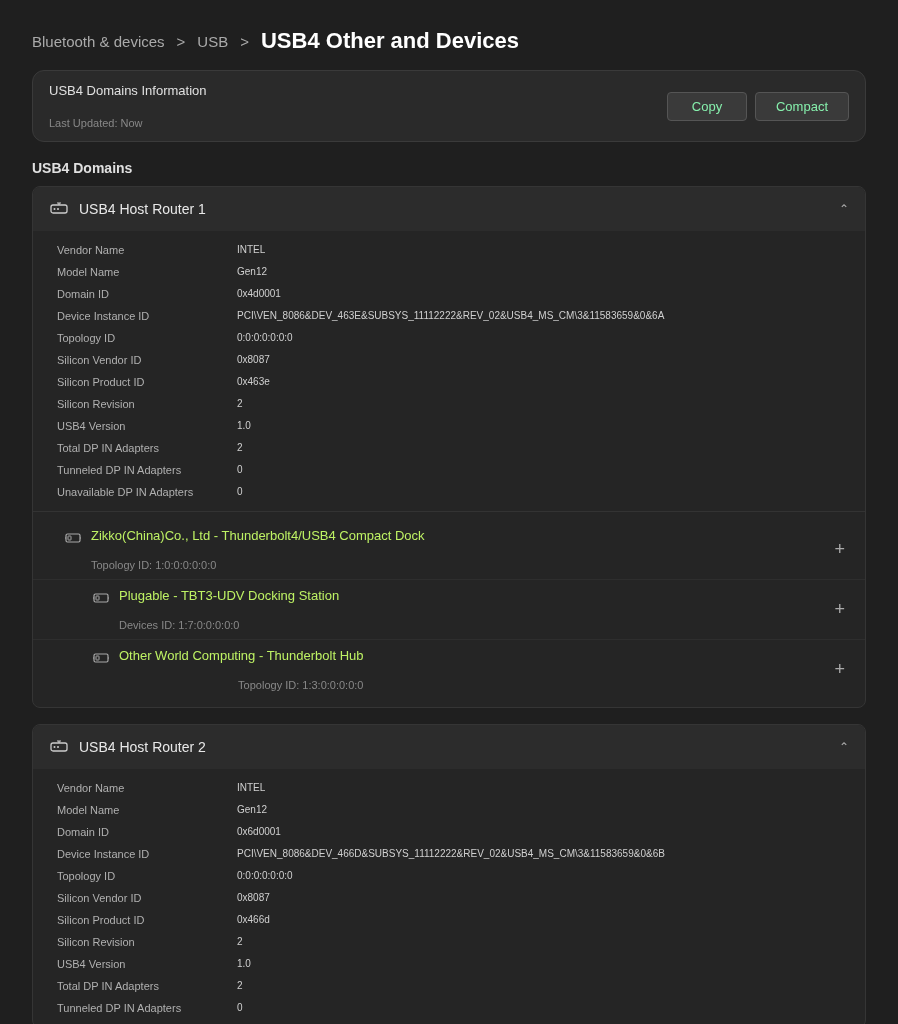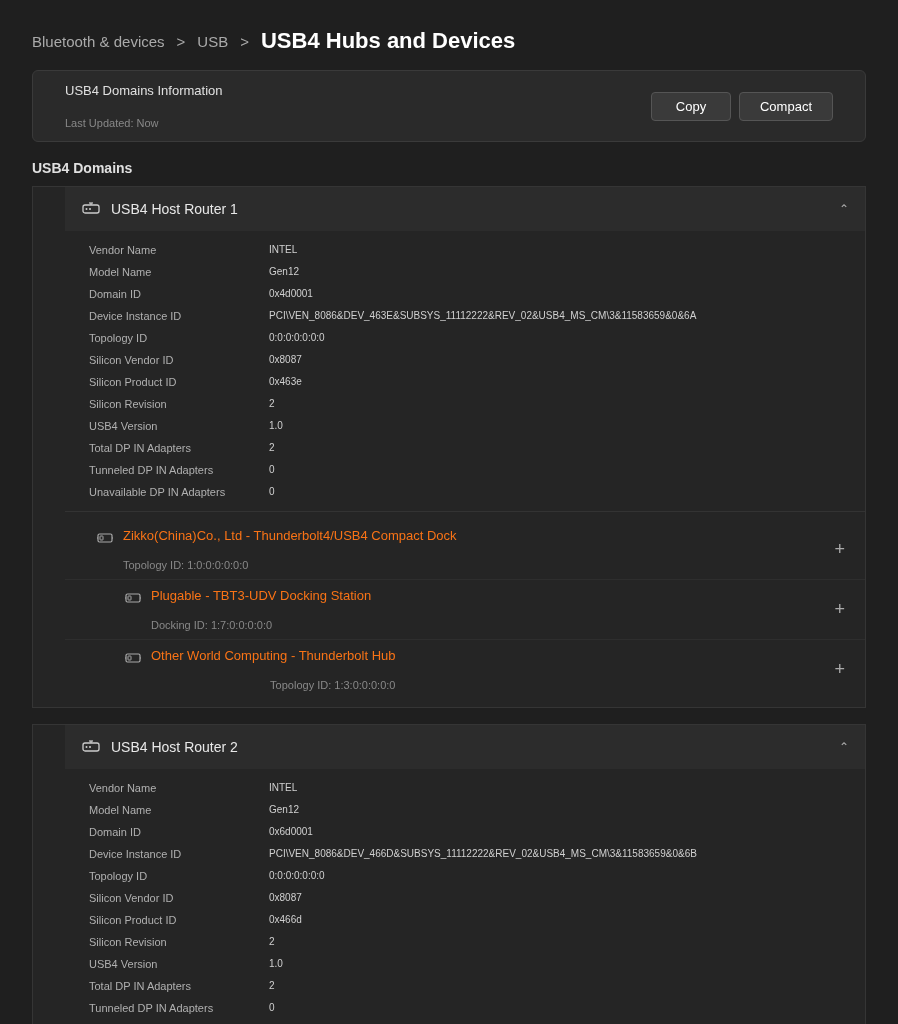--- a/index.html
+++ b/index.html
@@ -29,22 +29,22 @@
     }
     .breadcrumb-current {
       color: #ffffff;
       font-size: 22px;
       font-weight: 600;
     }
     .info-bar {
       margin: 0 32px;
       background-color: #2a2a2a;
       border: 1px solid #3a3a3a;
-      border-radius: 6px;
-      padding: 12px 32px;
+      border-radius: 12px;
+      padding: 12px 16px;
       display: flex;
       align-items: center;
       justify-content: space-between;
     }
     .info-bar-left .title {
       font-size: 13px;
       color: #e0e0e0;
       font-weight: 500;
     }
     .info-bar-left .subtitle {
@@ -54,39 +54,38 @@
     }
     .info-bar-buttons {
       display: flex;
       gap: 8px;
     }
     .btn {
       padding: 6px 20px;
       background-color: #3a3a3a;
       border: 1px solid #555;
       border-radius: 4px;
-      color: #ffffff;
+      color: #86efac;
       font-size: 13px;
       cursor: pointer;
       min-width: 80px;
       text-align: center;
     }
     .section-title {
       padding: 18px 21px 10px 32px;
       font-size: 14px;
       font-weight: 600;
       color: #e0e0e0;
     }
     .router-container {
       margin: 0 32px 16px 32px;
       background-color: #252525;
       border: 1px solid #353535;
-      border-radius: 0;
+      border-radius: 8px;
       overflow: hidden;
-      padding-left: 32px;
     }
     .router-header {
       display: flex;
       align-items: center;
       justify-content: space-between;
       padding: 12px 16px;
       background-color: #2c2c2c;
       cursor: pointer;
     }
     .router-header-left {
@@ -151,21 +150,21 @@
       align-items: flex-start;
       gap: 10px;
     }
     .device-item-icon {
       color: #aaa;
       font-size: 14px;
       margin-top: 2px;
     }
     .device-item-info .device-name {
       font-size: 13px;
-      color: #f97316;
+      color: #bef264;
       font-weight: 400;
     }
     .device-item-info .device-topology {
       font-size: 11px;
       color: #888;
       margin-top: 16px;
     }
     .plus-btn {
       color: #aaa;
       font-size: 18px;
@@ -178,21 +177,21 @@
     }
   </style>
 </head>
 <body>
 
 <div class="page-header">
   <span class="breadcrumb-item">Bluetooth &amp; devices</span>
   <span class="breadcrumb-separator">&gt;</span>
   <span class="breadcrumb-item">USB</span>
   <span class="breadcrumb-separator">&gt;</span>
-  <span class="breadcrumb-current">USB4 Hubs and Devices</span>
+  <span class="breadcrumb-current">USB4 Other and Devices</span>
 </div>
 
 <div class="info-bar">
   <div class="info-bar-left">
     <div class="title">USB4 Domains Information</div>
     <div class="subtitle">Last Updated:  Now</div>
   </div>
   <div class="info-bar-buttons">
     <button class="btn">Copy</button>
     <button class="btn">Compact</button>
@@ -291,21 +290,21 @@
           <span class="device-item-icon">
             <svg width="16" height="16" viewBox="0 0 16 16" fill="none">
               <rect x="1" y="4" width="14" height="8" rx="1.5" stroke="#aaa" stroke-width="1.2" fill="none"></rect>
               <rect x="3" y="6" width="3" height="4" rx="0.5" stroke="#aaa" stroke-width="1" fill="none"></rect>
               <line x1="1" y1="8" x2="0" y2="8" stroke="#aaa" stroke-width="1.2"></line>
               <line x1="15" y1="8" x2="16" y2="8" stroke="#aaa" stroke-width="1.2"></line>
             </svg>
           </span>
           <div class="device-item-info">
             <div class="device-name">Plugable - TBT3-UDV Docking Station</div>
-            <div class="device-topology">Docking ID: 1:7:0:0:0:0:0</div>
+            <div class="device-topology">Devices ID: 1:7:0:0:0:0:0</div>
           </div>
         </div>
         <span class="plus-btn">+</span>
       </div>
         <div class="device-item sub-device-item">
         <div class="device-item-left">
           <span class="device-item-icon">
             <svg width="16" height="16" viewBox="0 0 16 16" fill="none">
               <rect x="1" y="4" width="14" height="8" rx="1.5" stroke="#aaa" stroke-width="1.2" fill="none"></rect>
               <rect x="3" y="6" width="3" height="4" rx="0.5" stroke="#aaa" stroke-width="1" fill="none"></rect>

